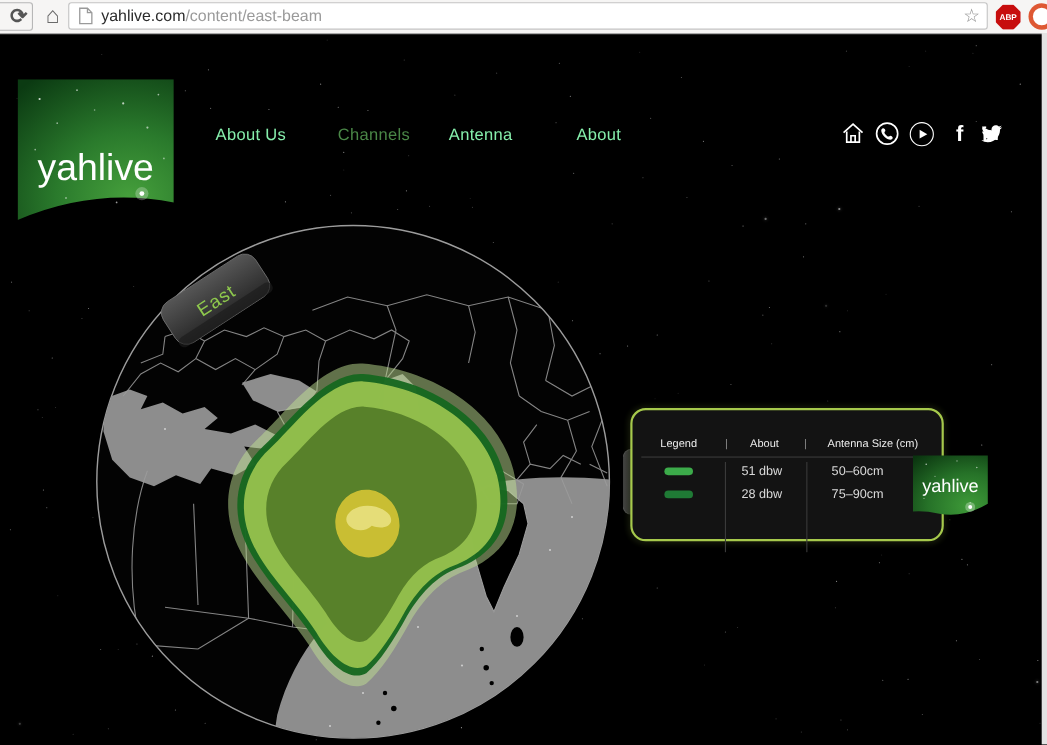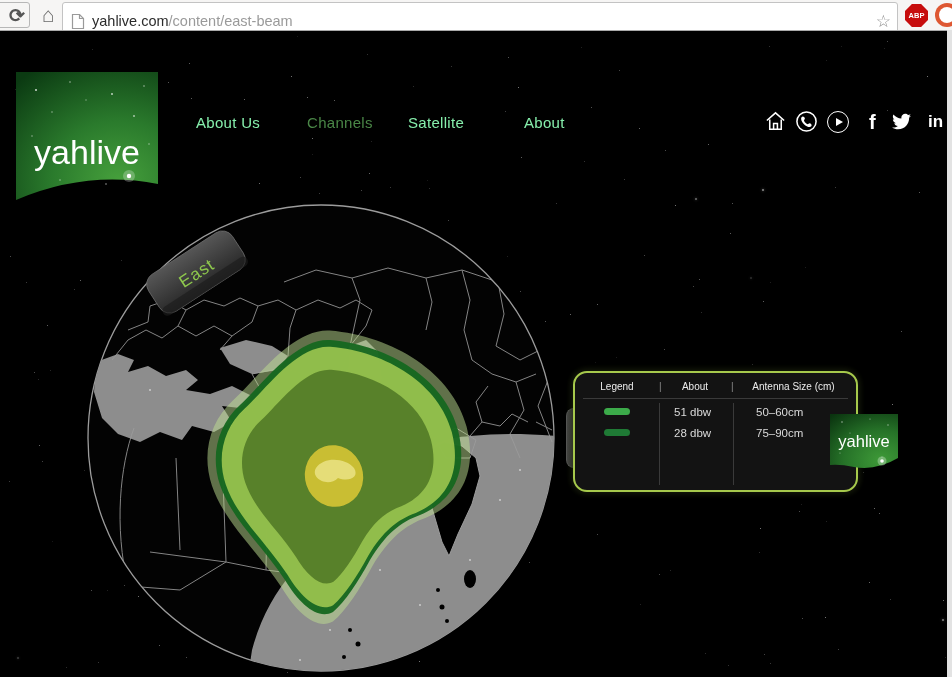--- a/index.html
+++ b/index.html
@@ -9,21 +9,21 @@
   
   #chrome{position:absolute;left:0;top:0;width:952px;height:30px;background:#f6f5f4;
           border-bottom:1px solid #a9a9a9;overflow:hidden;z-index:20;}
   #reload-btn{position:absolute;left:-10px;top:2px;width:40px;height:26px;border:1px solid #b7b7b7;
           border-radius:3px;background:#f6f5f4;color:#555;font-size:19px;font-weight:bold;
           display:flex;align-items:center;justify-content:flex-end;padding-right:4px;box-sizing:border-box;}
   #home-btn{position:absolute;left:36px;top:3px;width:24px;height:24px;color:#6a6a6a;font-size:21px;
           display:flex;align-items:center;justify-content:center;}
   #addressbar{position:absolute;left:62px;top:2px;width:836px;height:25px;background:#fff;
           border:1px solid #c3c3c3;border-radius:3px;box-sizing:border-box;
-          display:flex;align-items:center;padding:18px 6px;}
+          display:flex;align-items:center;padding:5px 6px;}
   #page-ico{flex:0 0 auto;margin-right:7px;margin-left:2px;}
   .url{font-size:14.5px;white-space:nowrap;}
   .url-domain{color:#2b2b2b;}
   .url-path{color:#9a9a9a;}
   #bookmark-star{margin-left:auto;color:#8f8f8f;font-size:17px;}
   #abp-badge{position:absolute;left:905px;top:4px;width:23px;height:23px;background:#c70d0d;color:#fff;
           font-size:7.5px;font-weight:bold;display:flex;align-items:center;justify-content:center;
           clip-path:polygon(30% 0,70% 0,100% 30%,100% 70%,70% 100%,30% 100%,0 70%,0 30%);}
   #ddg-badge{position:absolute;left:935px;top:3px;width:24px;height:24px;border-radius:50%;
           background:#de5833;display:flex;align-items:center;justify-content:center;}
@@ -57,21 +57,21 @@
 
   
   #legend-tab{position:absolute;left:566px;top:408px;width:32px;height:60px;z-index:4;
           background:linear-gradient(90deg,#4d4d4d,#2e2e2e);border:1px solid #5f5f5f;
           border-right:2px solid #a6c94c;border-radius:8px 0 0 8px;box-sizing:border-box;
           display:flex;align-items:center;justify-content:center;}
   #legend-tab span{writing-mode:vertical-rl;transform:rotate(180deg);color:#97a383;font-size:11px;letter-spacing:1px;}
   #legend-panel{position:absolute;left:573px;top:371px;width:285px;height:121px;z-index:5;
           background:#131313;border:2px solid #a6c94c;border-radius:14px;box-sizing:border-box;
           box-shadow:0 0 12px rgba(0,0,0,.9),0 0 7px rgba(166,201,76,.35);}
-  #legend-header{display:flex;align-items:center;height:24px;margin-top:1px;color:#ececec;font-size:10px;}
+  #legend-header{display:flex;align-items:center;height:24px;margin-top:18px;color:#ececec;font-size:10px;}
   #legend-header .h-legend{width:84px;text-align:center;}
   #legend-header .h-sep{color:#8a8a8a;width:0;}
   #legend-header .h-power{width:72px;text-align:center;}
   #legend-header .h-ant{flex:1;text-align:center;}
   #legend-hr{height:1px;background:#3a3a3a;margin:0 8px;}
   #legend-body{position:relative;height:86px;margin-top:2px;}
   .v-div{position:absolute;top:2px;bottom:2px;width:1px;background:#3a3a3a;}
   .legend-row{display:flex;align-items:center;height:21px;color:#d9d9d9;font-size:11.5px;}
   .cell-pill{width:84px;display:flex;justify-content:center;}
   .pill{width:26px;height:7px;border-radius:4px;}
@@ -418,21 +418,21 @@
       <circle cx="90" cy="112" r="0.8" opacity=".6"></circle>
         <circle cx="26" cy="92" r="0.7" opacity=".4"></circle>
     </g>
     <circle cx="113" cy="104" r="6" fill="#fff" opacity="0.25"></circle>
     <circle cx="113" cy="104" r="2.2" fill="#fff"></circle>
     <text x="71" y="92" text-anchor="middle" font-size="34" fill="#ffffff">yahlive</text>
   </svg>
 
   <span class="nav-item" style="left:196px">About Us</span>
   <span class="nav-item active" style="left:307px">Channels</span>
-  <span class="nav-item" style="left:408px">Satellite</span>
+  <span class="nav-item" style="left:408px">Antenna</span>
   <span class="nav-item" style="left:524px">About</span>
 
   <span class="hicon" style="left:764px;top:110px">
     <svg width="23" height="23" viewBox="0 0 24 24" fill="none" stroke="#fff" stroke-width="1.6">
       <path d="M3 11 L12 3 L21 11"></path>
         <path d="M6 10 V20 H18 V10"></path>
         <path d="M10 20 V14 H14 V20"></path>
     </svg>
   </span>
   <span class="hicon" style="left:795px;top:110px">
@@ -443,21 +443,21 @@
   </span>
   <span class="hicon circle-icon" style="left:827px;top:111px">
     <span class="play-tri"></span>
   </span>
   <span class="hicon fb-f" style="left:869px;top:111px">f</span>
   <span class="hicon" style="left:892px;top:112px">
     <svg width="19" height="19" viewBox="0 0 24 24" fill="#fff">
       <path d="M24 4.6c-.9.4-1.8.7-2.8.8 1-.6 1.8-1.6 2.2-2.7-1 .6-2 1-3.1 1.2-.9-1-2.2-1.6-3.6-1.6-2.7 0-4.9 2.2-4.9 4.9 0 .4 0 .8.1 1.1-4.1-.2-7.7-2.2-10.1-5.1-.4.7-.7 1.6-.7 2.5 0 1.7.9 3.2 2.2 4.1-.8 0-1.6-.2-2.2-.6v.1c0 2.4 1.7 4.4 3.9 4.8-.4.1-.8.2-1.3.2-.3 0-.6 0-.9-.1.6 2 2.4 3.4 4.6 3.4-1.7 1.3-3.8 2.1-6.1 2.1-.4 0-.8 0-1.2-.1 2.2 1.4 4.8 2.2 7.5 2.2 9.1 0 14-7.5 14-14v-.6c1-.7 1.8-1.6 2.4-2.6z"></path>
     </svg>
   </span>
-  <span class="hicon li-in" style="left:928px;top:111px">in</span>
+  <span class="hicon li-in" style="left:893px;top:111px">in</span>
 
   <div id="legend-tab">
     <span>East</span>
   </div>
 
   <div id="legend-panel">
     <div id="legend-header">
       <span class="h-legend">Legend</span>
       <span class="h-sep">|</span>
       <span class="h-power">About</span>

